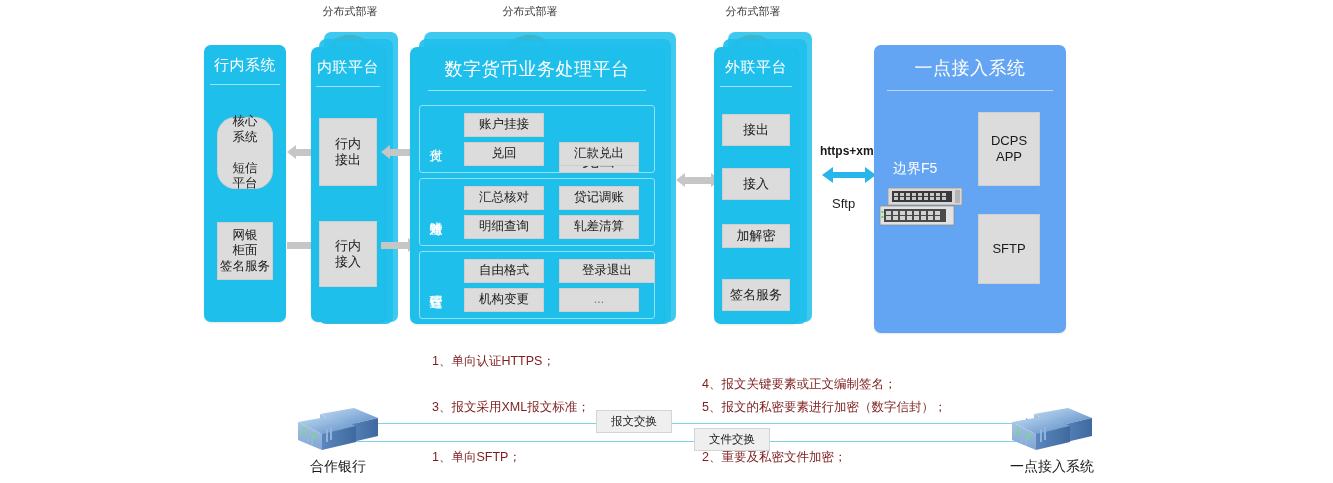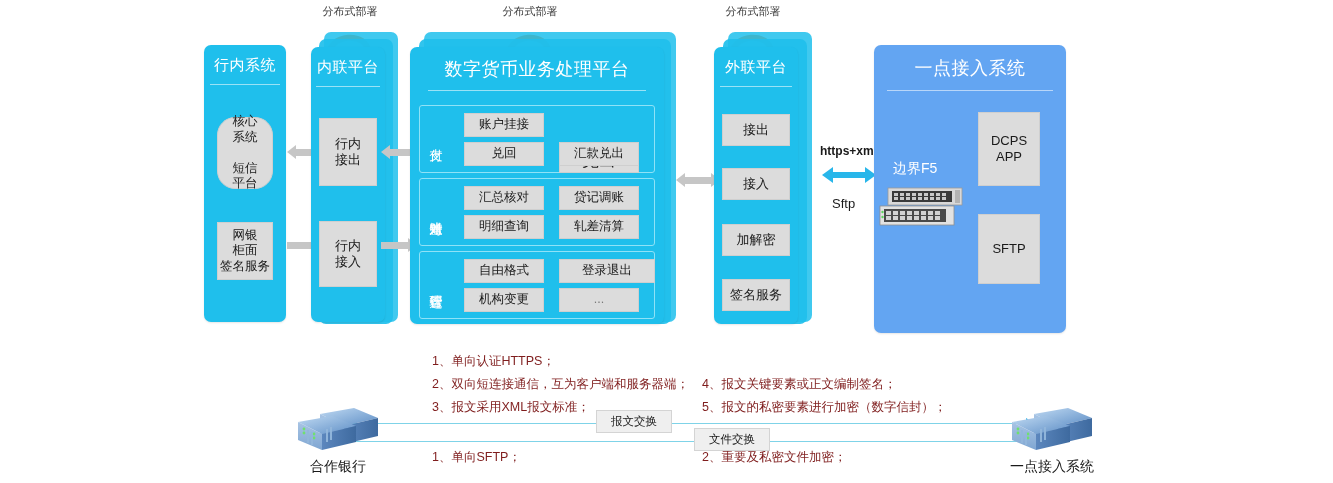--- a/index.html
+++ b/index.html
@@ -267,21 +267,21 @@
   <div class="stack" style="left:728px; top:32px; width:84px; height:290px; opacity:.85;"></div>
   <div class="stack" style="left:723px; top:39px; width:84px; height:285px; opacity:.92;"></div>
   <div class="panel" style="left:714px; top:47px; width:84px; height:277px;">
     <div class="panel-title" style="height:40px; line-height:40px; font-size:15px;">
       <span>外联平台</span>
       <span class="rule"></span>
     </div>
   </div>
   <div class="chip" style="left:722px; top:114px; width:68px; height:32px; font-size:13px;">接出</div>
   <div class="chip" style="left:722px; top:168px; width:68px; height:32px; font-size:13px;">接入</div>
-  <div class="chip" style="left:722px; top:224px; width:68px; height:32px; font-size:13px;">加解密</div>
+  <div class="chip" style="left:722px; top:224px; width:68px; height:24px; font-size:13px;">加解密</div>
   <div class="chip" style="left:722px; top:279px; width:68px; height:32px; font-size:13px;">签名服务</div>
 
   <div class="edge-text" style="left:820px; top:144px;">https+xml</div>
   <div class="carrow" style="left:822px; top:167px; width:54px;">
     <div class="shaft" style="left:11px; right:11px;"></div>
     <div class="hl"></div>
     <div class="hr"></div>
   </div>
   <div class="edge-text light" style="left:832px; top:196px; font-size:13px;">Sftp</div>
 
@@ -341,21 +341,20 @@
     </g>
     <circle cx="6.5" cy="26" r="1.2" fill="#5AD65A"></circle>
     <circle cx="6.5" cy="31" r="1.2" fill="#5AD65A"></circle>
   </svg>
 
   <div class="chip" style="left:978px; top:112px; width:62px; height:74px; font-size:13px;">DCPS
 APP</div>
   <div class="chip" style="left:978px; top:214px; width:62px; height:70px; font-size:13px;">SFTP</div>
 
   <div class="note" style="left:432px; top:352px;">1、单向认证HTTPS；</div>
-  <div class="note" style="left:432px; top:375px;">2、双向短连接通信，互为客户端和服务器端；</div>
   <div class="note" style="left:432px; top:398px;">3、报文采用XML报文标准；</div>
 
   <div class="note" style="left:702px; top:375px;">4、报文关键要素或正文编制签名；</div>
   <div class="note" style="left:702px; top:398px;">5、报文的私密要素进行加密（数字信封）；</div>
 
   <div class="note" style="left:432px; top:448px;">1、单向SFTP；</div>
   <div class="note" style="left:702px; top:448px;">2、重要及私密文件加密；</div>
 
   <div class="exch-line" style="left:344px; top:423px; width:684px;"></div>
   <div class="exch-head l" style="left:338px; top:418px;"></div>

